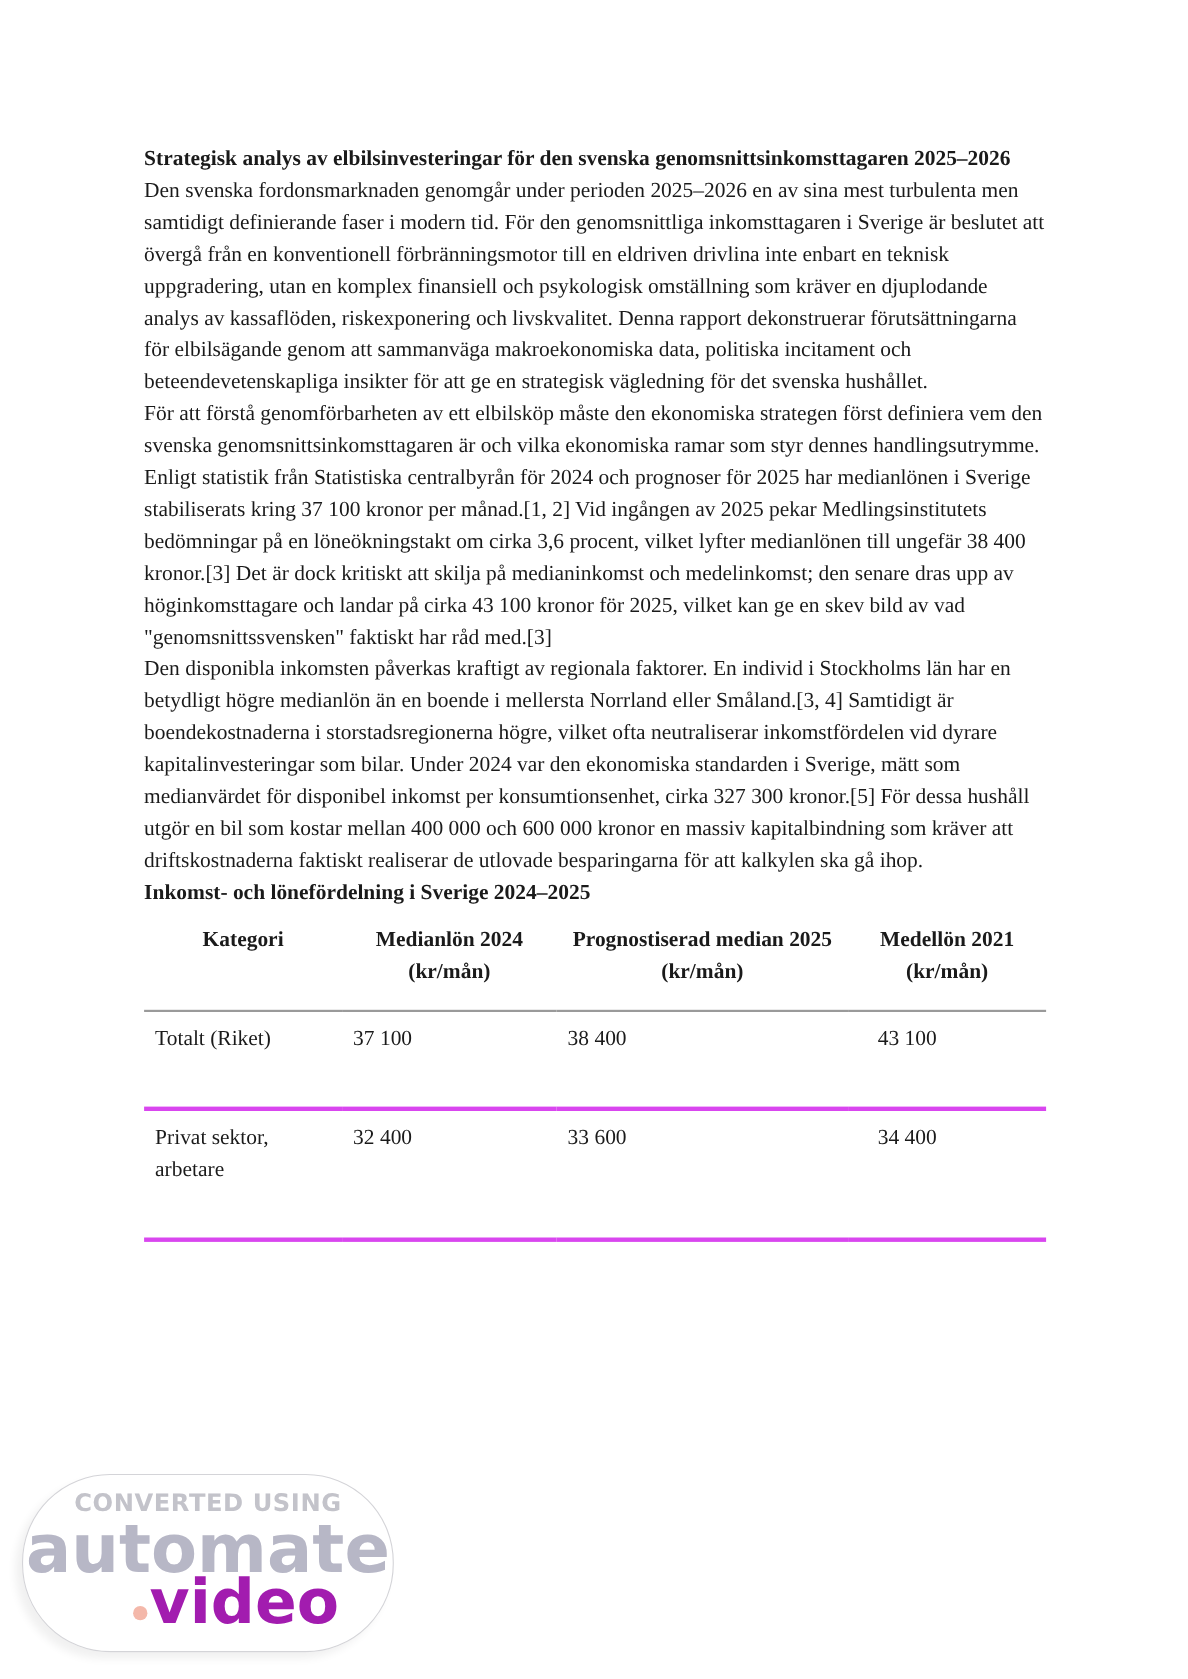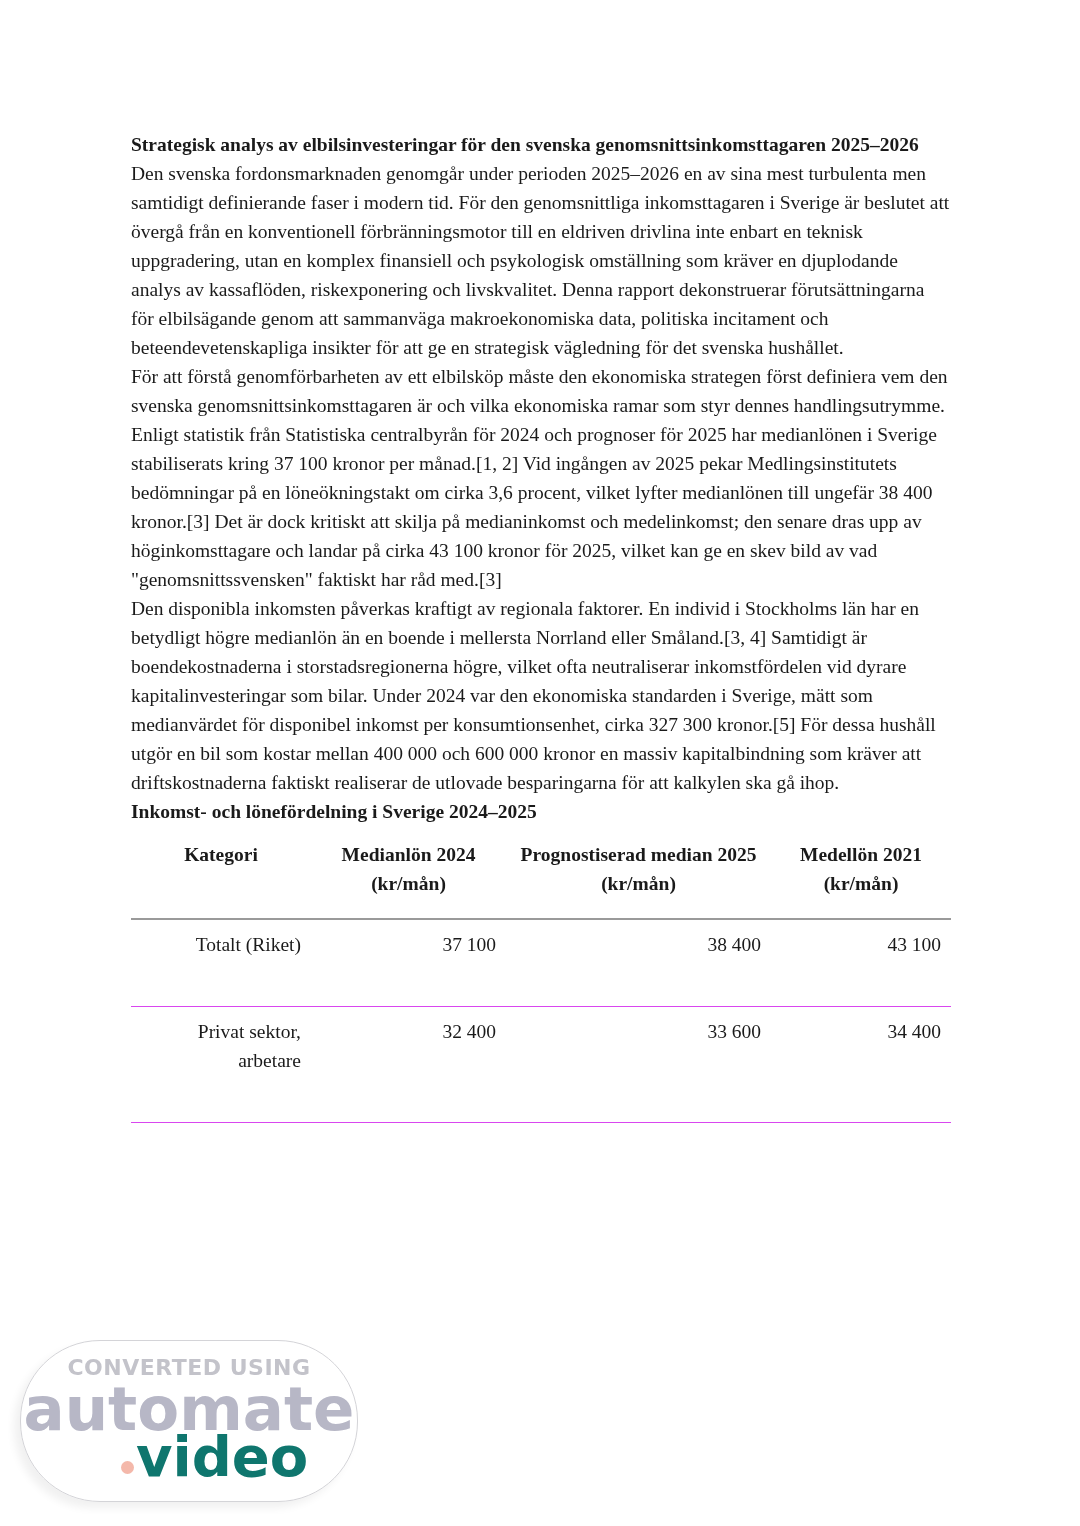--- a/index.html
+++ b/index.html
@@ -17,40 +17,40 @@
     table.income {
       width: 820px; border-collapse: collapse; margin-top: 4px;
       font-size: 19.5px; line-height: 29px;
     }
     table.income th {
       font-weight: bold; text-align: center; vertical-align: top;
       padding: 10px 10px 20px 10px;
       border-bottom: 2px solid #9a9a9a;
     }
     table.income td {
-      vertical-align: top; text-align: right;
+      vertical-align: top; text-align: left;
       padding: 10px 10px 47px 10px;
-      border-bottom: 1px solid #d946ef;
+      border-bottom: 4px solid #d946ef;
     }
     table.income th.c0 { width: 160px; }
     table.income th.c1 { width: 175px; }
     table.income th.c2 { width: 245px; }
     table.income td.c3 { padding-left: 27px; margin-top: 48px; }
 
     .watermark {
       position: absolute; left: 20px; top: 1340px; width: 336px; height: 160px;
       border: 1px solid #d4d4d8; border-radius: 80px;
       background: rgba(255,255,255,0.9);
       box-shadow: -6px 6px 8px rgba(0,0,0,0.06);
       font-family: "DejaVu Sans", "Liberation Sans", sans-serif;
       text-align: center; color: #b9b9c6;
     }
     .wm-top { position: absolute; left: 0; right: 0; top: 14px; font-size: 22px; font-weight: bold; letter-spacing: 0.5px; color: #c3c3ca; }
     .wm-mid { position: absolute; left: 0; right: 0; top: 38px; font-size: 61px; font-weight: bold; line-height: 60px; color: #b7b7c6; }
-    .wm-bot { position: absolute; left: 100px; top: 86px; font-size: 56px; font-weight: bold; line-height: 60px; color: #0f766e; }
+    .wm-bot { position: absolute; left: 100px; top: 86px; font-size: 56px; font-weight: bold; line-height: 60px; color: #a21caf; }
     .wm-dot { display: inline-block; width: 13px; height: 13px; border-radius: 50%; background: #f4b8aa; margin-right: 2px; vertical-align: 2px; }
   </style>
 </head>
 <body>
 
 <div class="page">
   <p class="heading">Strategisk analys av elbilsinvesteringar för den svenska genomsnittsinkomsttagaren 2025–2026</p>
   <p class="para">Den svenska fordonsmarknaden genomgår under perioden 2025–2026 en av sina mest turbulenta men samtidigt definierande faser i modern tid. För den genomsnittliga inkomsttagaren i Sverige är beslutet att övergå från en konventionell förbränningsmotor till en eldriven drivlina inte enbart en teknisk uppgradering, utan en komplex finansiell och psykologisk omställning som kräver en djuplodande analys av kassaflöden, riskexponering och livskvalitet. Denna rapport dekonstruerar förutsättningarna för elbilsägande genom att sammanväga makroekonomiska data, politiska incitament och beteendevetenskapliga insikter för att ge en strategisk vägledning för det svenska hushållet.</p>
   <p class="para">För att förstå genomförbarheten av ett elbilsköp måste den ekonomiska strategen först definiera vem den svenska genomsnittsinkomsttagaren är och vilka ekonomiska ramar som styr dennes handlingsutrymme. Enligt statistik från Statistiska centralbyrån för 2024 och prognoser för 2025 har medianlönen i Sverige stabiliserats kring 37 100 kronor per månad.[1, 2] Vid ingången av 2025 pekar Medlingsinstitutets bedömningar på en löneökningstakt om cirka 3,6 procent, vilket lyfter medianlönen till ungefär 38 400 kronor.[3] Det är dock kritiskt att skilja på medianinkomst och medelinkomst; den senare dras upp av höginkomsttagare och landar på cirka 43 100 kronor för 2025, vilket kan ge en skev bild av vad "genomsnittssvensken" faktiskt har råd med.[3]</p>
   <p class="para">Den disponibla inkomsten påverkas kraftigt av regionala faktorer. En individ i Stockholms län har en betydligt högre medianlön än en boende i mellersta Norrland eller Småland.[3, 4] Samtidigt är boendekostnaderna i storstadsregionerna högre, vilket ofta neutraliserar inkomstfördelen vid dyrare kapitalinvesteringar som bilar. Under 2024 var den ekonomiska standarden i Sverige, mätt som medianvärdet för disponibel inkomst per konsumtionsenhet, cirka 327 300 kronor.[5] För dessa hushåll utgör en bil som kostar mellan 400 000 och 600 000 kronor en massiv kapitalbindning som kräver att driftskostnaderna faktiskt realiserar de utlovade besparingarna för att kalkylen ska gå ihop.</p>

